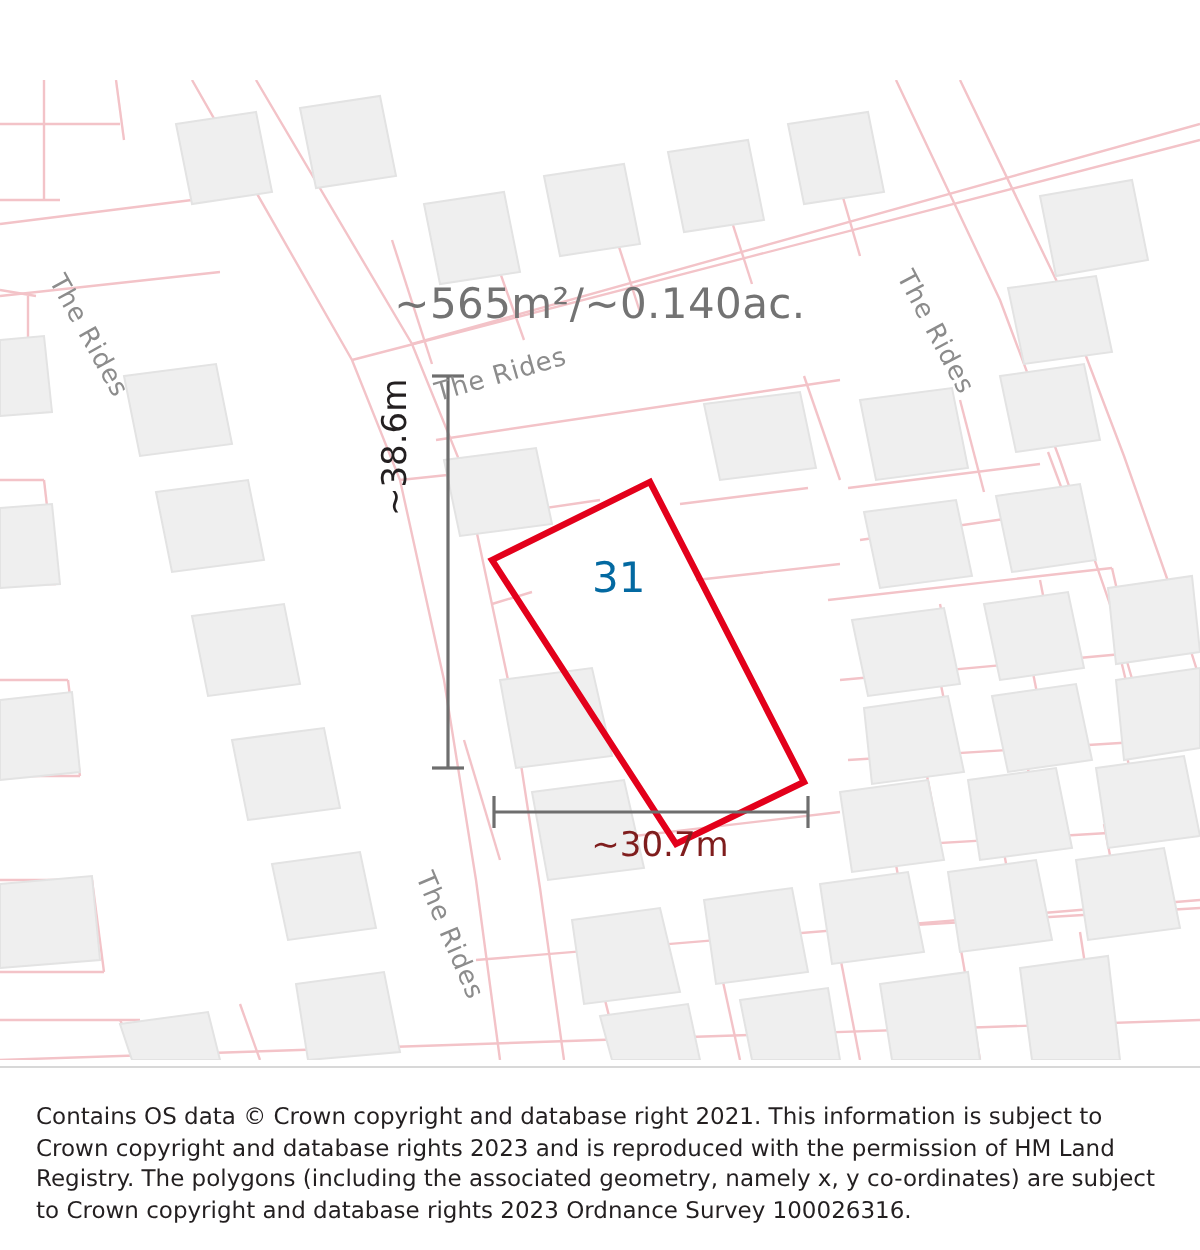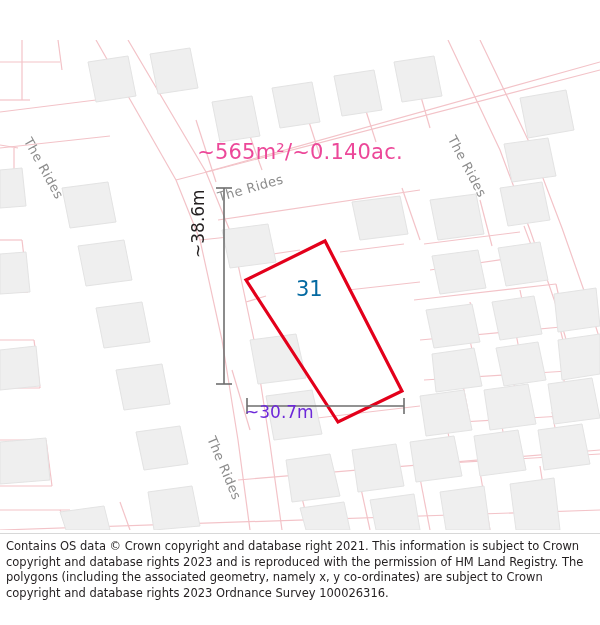--- a/index.html
+++ b/index.html
@@ -54,21 +54,21 @@
   .map svg { display: block; }
 
   
   .area-label {
     position: absolute;
     top: 100px;
     left: 0;
     width: 600px;
     text-align: center;
     font-size: 21px;
-    color: #ec4899;
+    color: #737373;
     letter-spacing: 0.2px;
   }
 
   
   .plot-number {
     position: absolute;
     left: 296px;
     top: 237px;
     font-size: 21px;
     color: #0369a1;
@@ -82,25 +82,25 @@
     top: 218px;
     font-size: 17px;
     color: #231f20;
     transform: rotate(-90deg);
     transform-origin: left top;
     white-space: nowrap;
   }
   .dim-h {
     position: absolute;
     left: 245px;
-    top: 362px;
+    top: 373px;
     width: 170px;
-    text-align: left;
+    text-align: center;
     font-size: 17px;
-    color: #6d28d9;
+    color: #7f1d1d;
     white-space: nowrap;
   }
 
   
   .street {
     position: absolute;
     font-size: 13px;
     color: #8c8c8c;
     white-space: nowrap;
     letter-spacing: 0.4px;
@@ -114,21 +114,21 @@
   .footer {
     position: absolute;
     left: 0;
     top: 533px;
     width: 600px;
     padding: 5px 6px 0 6px;
     box-sizing: border-box;
     border-top: 1px solid #d8d8d8;
   }
   .footer p {
-    margin: 0;
+    margin: 12px;
     font-size: 11.5px;
     line-height: 15.5px;
     color: #231f20;
   }
 </style>
 </head>
 <body>
 
 <div class="page">
 

